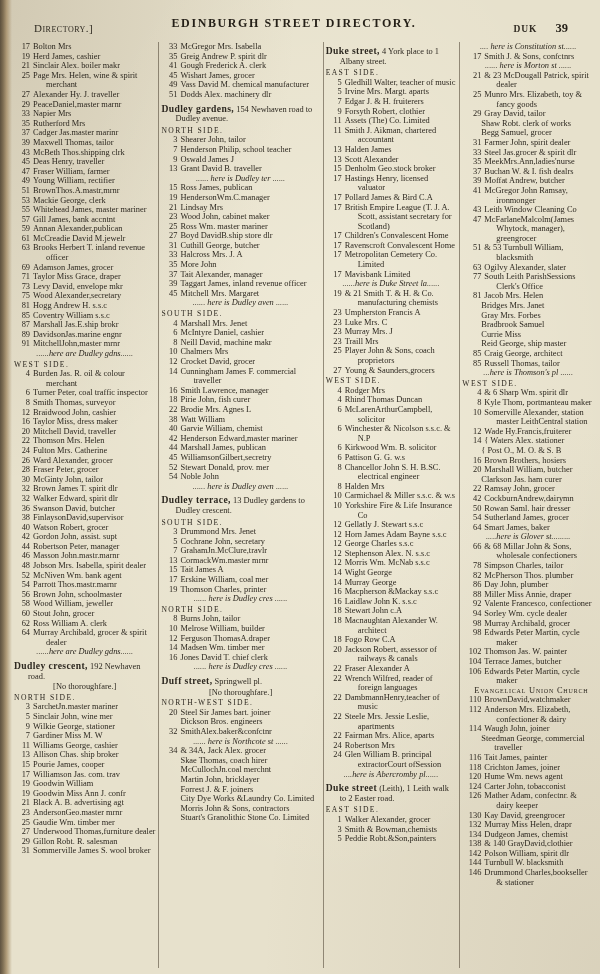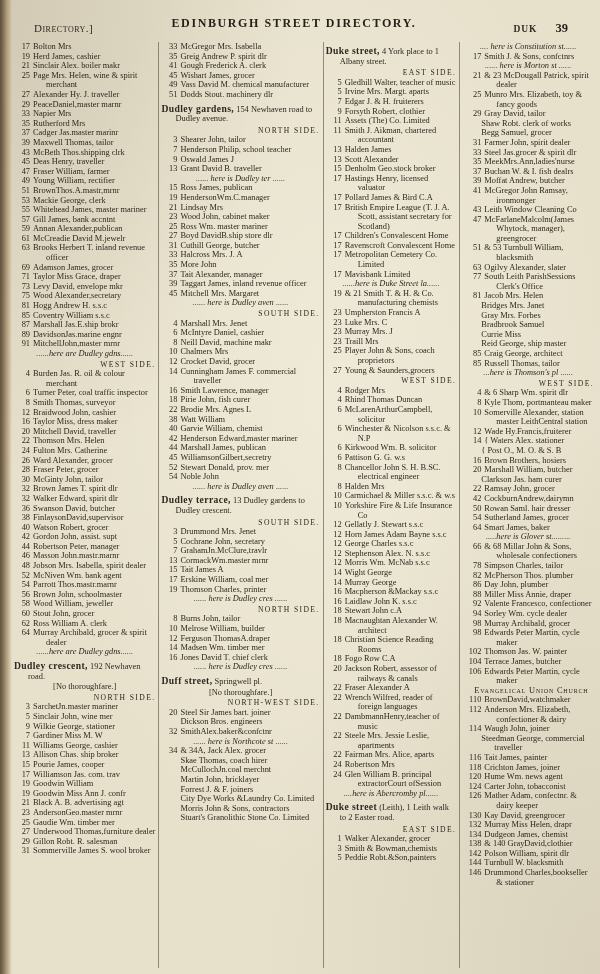--- a/index.html
+++ b/index.html
@@ -56,21 +56,21 @@
   .col2{width:139px;}
   .col3{width:139px;}
   .col:not(.col3){border-right:1px solid rgba(72,62,46,.55);}
   .ln.e{padding-left:32px;text-indent:-32px;}
   .num{display:inline-block;width:16px;text-align:right;margin-right:3px;text-indent:0;}
   .col3 .ln.e{padding-left:34px;text-indent:-34px;}
   .col3 .num{width:19px;}
   .ln.c{padding-left:32px;text-indent:-13px;}
   .crossref{font-style:italic;text-align:center;white-space:nowrap;overflow:hidden;}
   .side{
-    text-align:right;font-size:7.6px;letter-spacing:1.4px;
+    text-align:left;font-size:7.6px;letter-spacing:1.4px;
     padding:1px 0 0 0;color:#2d2820;
   }
   .street{
     margin-top:4px;margin-bottom:1px;
     padding-left:14px;text-indent:-14px;
   }
   .stname{font-weight:bold;font-size:9.6px;letter-spacing:.4px;}
   .note{text-align:center;}
   .ln.caps{font-variant:small-caps;letter-spacing:.8px;padding-left:20px;text-indent:-8px;}
 </style>
@@ -170,21 +170,21 @@
         <div class="ln e"><span class="num">27</span><span>Underwood Thomas,furniture dealer</span></div>
         <div class="ln e"><span class="num">29</span><span>Gillon Robt. R. salesman</span></div>
         <div class="ln e"><span class="num">31</span><span>Sommerville James S. wool broker</span></div>
       </div>
       <div class="col col1">
         <div class="ln e"><span class="num">33</span><span>McGregor Mrs. Isabella</span></div>
         <div class="ln e"><span class="num">35</span><span>Greig Andrew P. spirit dlr</span></div>
         <div class="ln e"><span class="num">41</span><span>Gough Frederick A. clerk</span></div>
         <div class="ln e"><span class="num">45</span><span>Wishart James, grocer</span></div>
         <div class="ln e"><span class="num">49</span><span>Vass David M. chemical manufacturer</span></div>
-        <div class="ln e"><span class="num">51</span><span>Dodds Stout. machinery dlr</span></div>
+        <div class="ln e"><span class="num">51</span><span>Dodds Alex. machinery dlr</span></div>
         <div class="street"><span class="stname">Dudley gardens,</span> 154 Newhaven road to Dudley avenue.</div>
         <div class="side">NORTH SIDE.</div>
         <div class="ln e"><span class="num">3</span><span>Shearer John, tailor</span></div>
         <div class="ln e"><span class="num">7</span><span>Henderson Philip, school teacher</span></div>
         <div class="ln e"><span class="num">9</span><span>Oswald James J</span></div>
         <div class="ln e"><span class="num">13</span><span>Grant David B. traveller</span></div>
         <div class="crossref">...... here is Dudley ter ......</div>
         <div class="ln e"><span class="num">15</span><span>Ross James, publican</span></div>
         <div class="ln e"><span class="num">19</span><span>HendersonWm.C.manager</span></div>
         <div class="ln e"><span class="num">21</span><span>Lindsay Mrs</span></div>
@@ -291,21 +291,20 @@
         <div class="ln e"><span class="num">12</span><span>Horn James Adam Bayne s.s.c</span></div>
         <div class="ln e"><span class="num">12</span><span>George Charles s.s.c</span></div>
         <div class="ln e"><span class="num">12</span><span>Stephenson Alex. N. s.s.c</span></div>
         <div class="ln e"><span class="num">12</span><span>Morris Wm. McNab s.s.c</span></div>
         <div class="ln e"><span class="num">14</span><span>Wight George</span></div>
         <div class="ln e"><span class="num">14</span><span>Murray George</span></div>
         <div class="ln e"><span class="num">16</span><span>Macpherson &amp;Mackay s.s.c</span></div>
         <div class="ln e"><span class="num">16</span><span>Laidlaw John K. s.s.c</span></div>
         <div class="ln e"><span class="num">18</span><span>Stewart John c.A</span></div>
         <div class="ln e"><span class="num">18</span><span>Macnaughtan Alexander W. architect</span></div>
-        <div class="ln e"><span class="num">18</span><span>Christian Science Reading Rooms</span></div>
         <div class="ln e"><span class="num">18</span><span>Fogo Row C.A</span></div>
         <div class="ln e"><span class="num">20</span><span>Jackson Robert, assessor of railways &amp; canals</span></div>
         <div class="ln e"><span class="num">22</span><span>Fraser Alexander A</span></div>
         <div class="ln e"><span class="num">22</span><span>Wrench Wilfred, reader of foreign languages</span></div>
         <div class="ln e"><span class="num">22</span><span>DambmannHenry,teacher of music</span></div>
         <div class="ln e"><span class="num">22</span><span>Steele Mrs. Jessie Leslie, apartments</span></div>
         <div class="ln e"><span class="num">22</span><span>Fairman Mrs. Alice, aparts</span></div>
         <div class="ln e"><span class="num">24</span><span>Robertson Mrs</span></div>
         <div class="ln e"><span class="num">24</span><span>Glen William B. principal extractorCourt ofSession</span></div>
         <div class="crossref">....here is Abercromby pl......</div>

